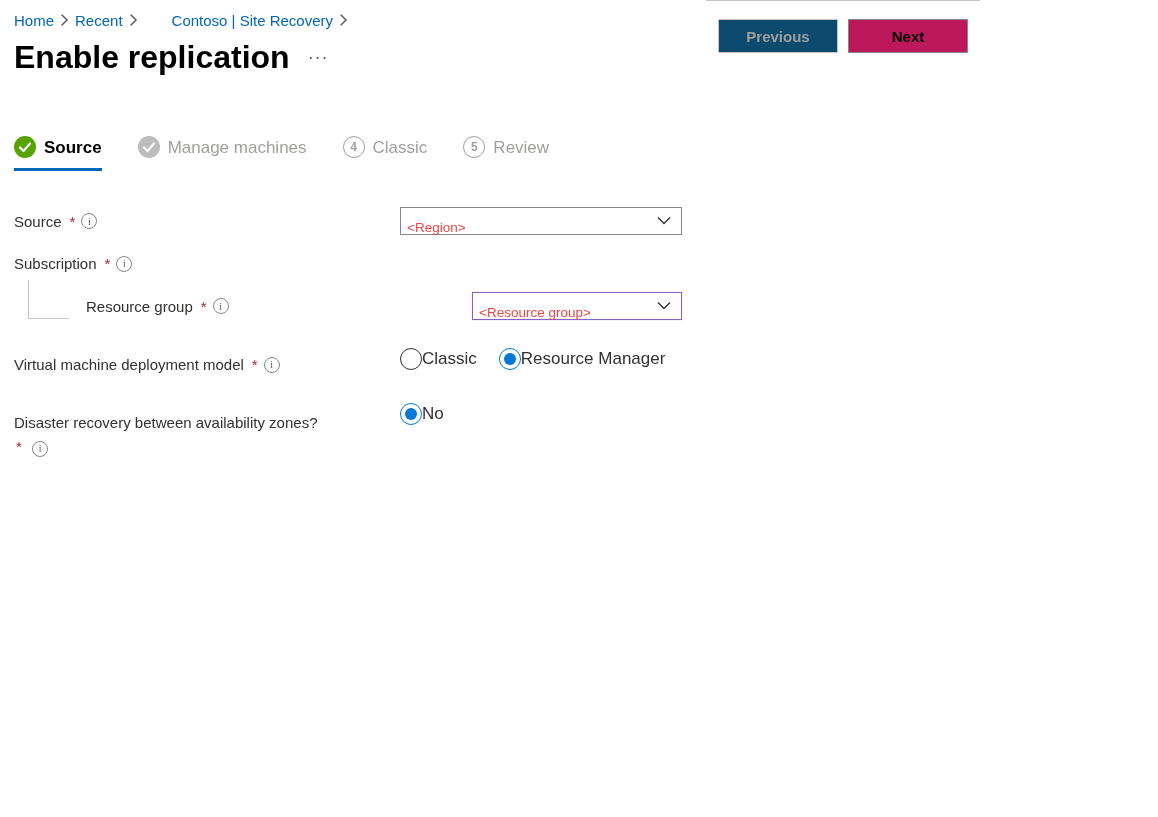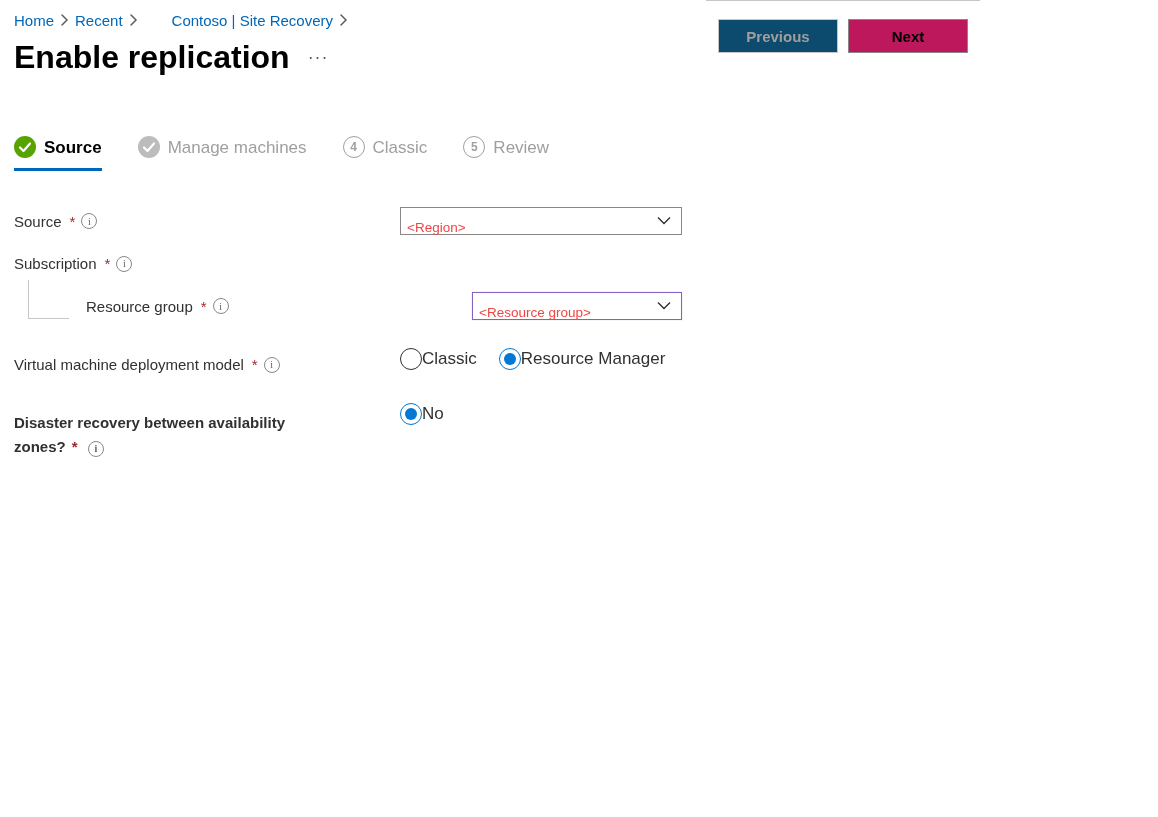--- a/index.html
+++ b/index.html
@@ -236,21 +236,20 @@
   }
   .form-row.top-align {
     align-items: flex-start;
   }
   .form-row.top-align .label-col {
     margin-top: 8px;
   }
   .multiline-label {
     max-width: 310px;
     line-height: 1.6;
-    font-weight: bold;
   }
   
   .footer {
     border-top: 1px solid var(--border-light);
     padding: 18px 12px;
     display: flex;
     gap: 10px;
   }
   .btn {
     min-width: 120px;

